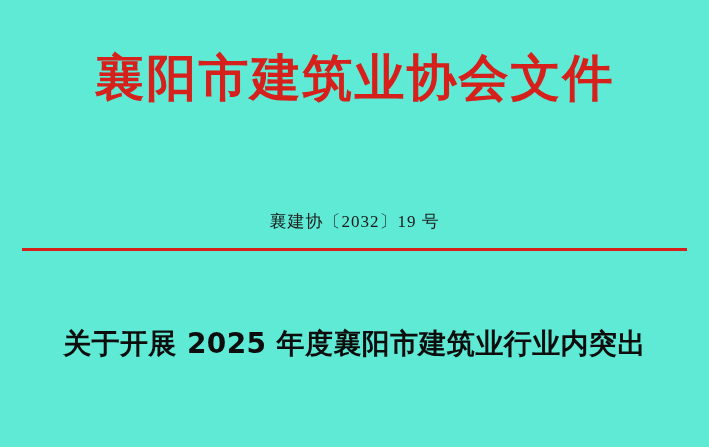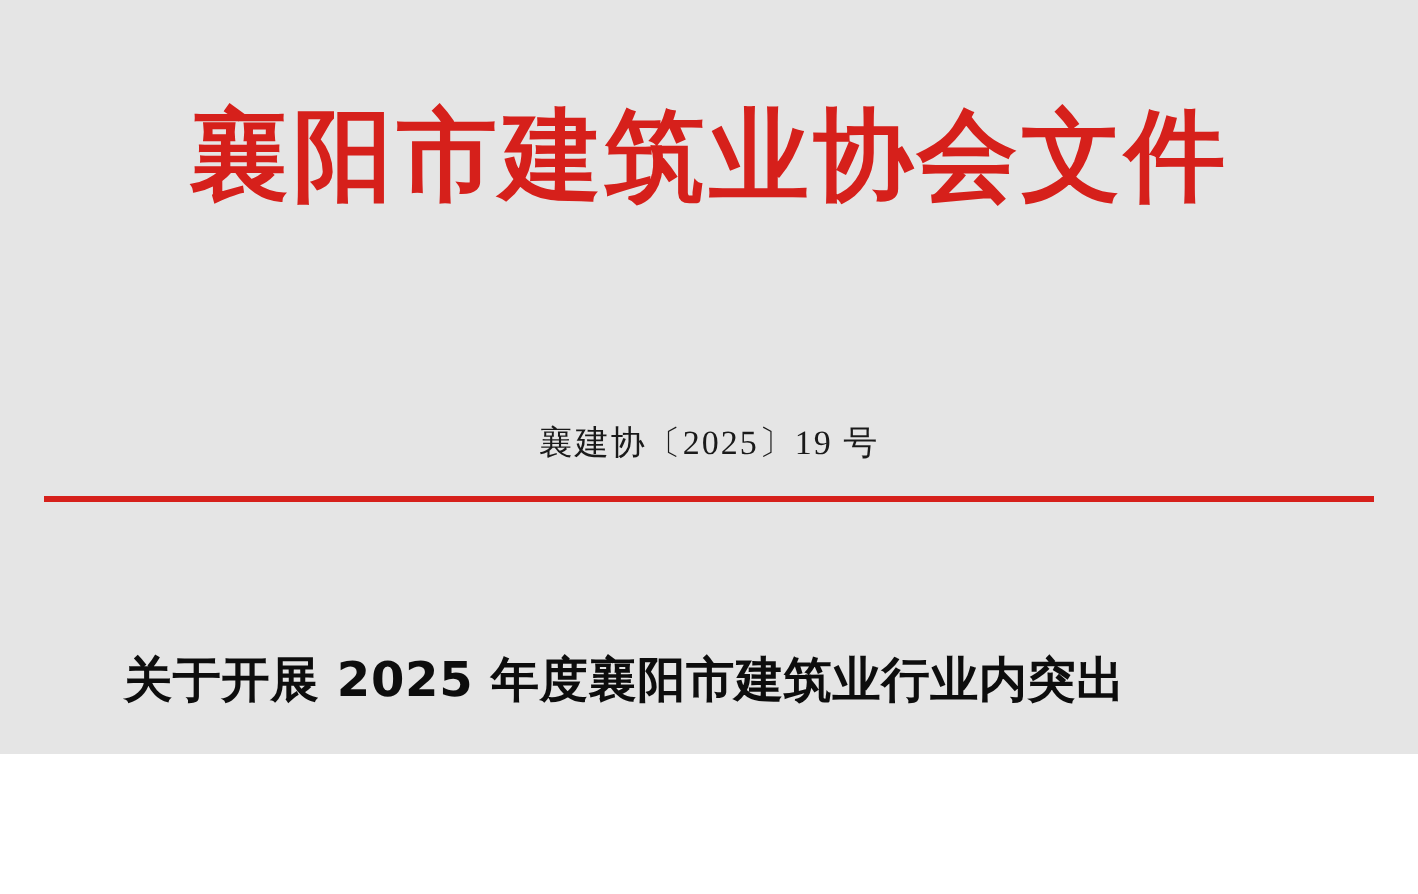--- a/index.html
+++ b/index.html
@@ -9,22 +9,22 @@
   body {
     width: 709px;
     height: 447px;
     background: #ffffff;
     font-family: "Liberation Serif", "DejaVu Serif", serif;
     overflow: hidden;
   }
   .page {
     position: relative;
     width: 709px;
-    height: 377px;
-    background: #e5e5e5;
+    height: 447px;
+    background: #5eead4;
     box-sizing: border-box;
   }
   .masthead {
     position: absolute;
     top: 48px;
     left: 0;
     width: 709px;
     text-align: center;
     color: #d6201b;
     font-family: "DejaVu Serif", "Liberation Serif", serif;
@@ -51,41 +51,41 @@
     left: 22px;
     width: 665px;
     height: 3px;
     background: #d6201b;
   }
   .title {
     position: absolute;
     top: 322px;
     left: 62px;
     width: 585px;
-    text-align: left;
+    text-align: center;
     font-family: "DejaVu Sans", "Liberation Sans", sans-serif;
     font-weight: 700;
-    font-size: 24px;
+    font-size: 28px;
     line-height: 1.55;
     color: #0d0d0d;
     letter-spacing: 0.4px;
   }
   .title .ln {
     display: block;
     white-space: nowrap;
   }
 </style>
 </head>
 <body>
 
 <div class="page">
 
   <div class="masthead">襄阳市建筑业协会文件</div>
 
-  <div class="doc-number">襄建协〔2025〕19 号</div>
+  <div class="doc-number">襄建协〔2032〕19 号</div>
 
   <div class="red-rule"></div>
 
   <div class="title">
     <span class="ln">关于开展 2025 年度襄阳市建筑业行业内突出</span>
   </div>
 
 </div>
 
 </body></html>

